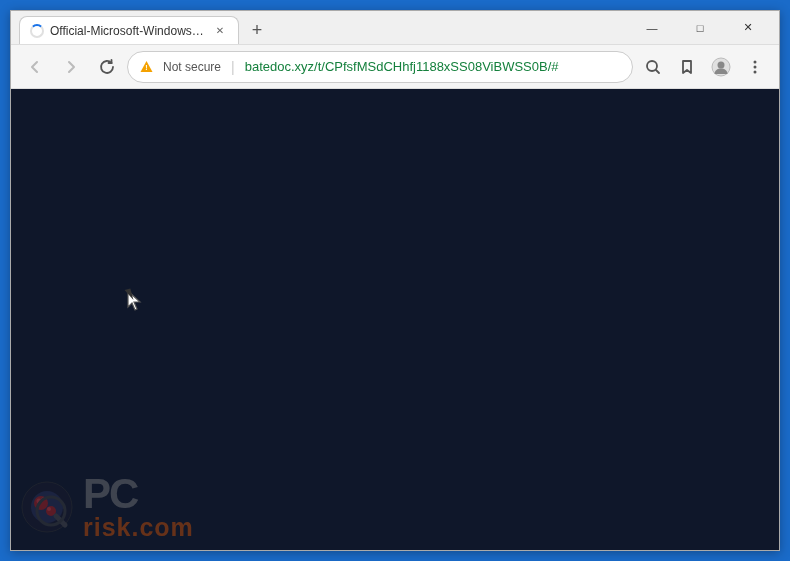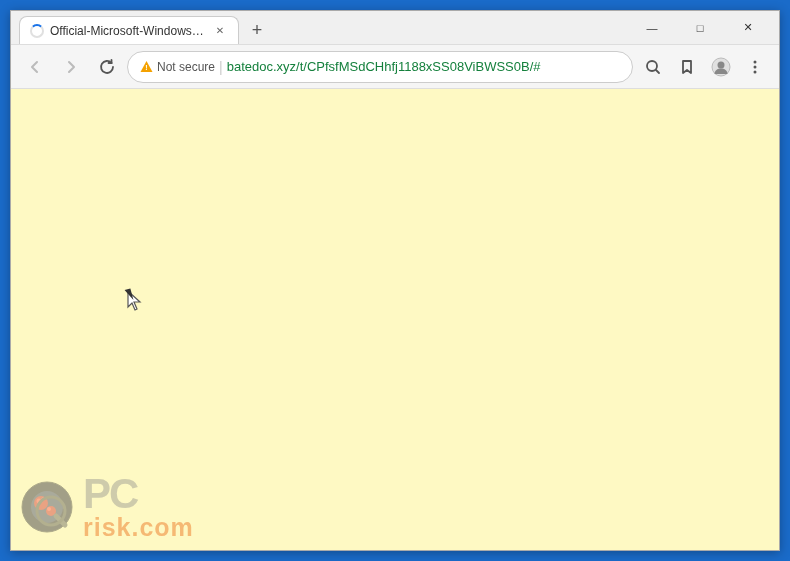--- a/index.html
+++ b/index.html
@@ -126,21 +126,21 @@
     .nav-icon-btn.disabled { color: #bbb; cursor: default; }
     .address-bar {
       flex: 1;
       height: 32px;
       background: #fff;
       border: 1px solid #ccc;
       border-radius: 16px;
       display: flex;
       align-items: center;
       padding: 0 12px;
-      gap: 4px;
+      gap: 10px;
       font-size: 13px;
     }
     .security-icon {
       font-size: 12px;
       color: #f4a100;
       display: flex;
       align-items: center;
       gap: 4px;
       flex-shrink: 0;
     }
@@ -163,21 +163,21 @@
       white-space: nowrap;
     }
     .nav-right-icons {
       display: flex;
       align-items: center;
       gap: 2px;
     }
     
     .content-area {
       flex: 1;
-      background: #fef9c3;
+      background: #0f172a;
       position: relative;
       overflow: hidden;
     }
     .cursor {
       position: absolute;
       top: 200px;
       left: 115px;
       width: 0;
       height: 0;
       pointer-events: none;

